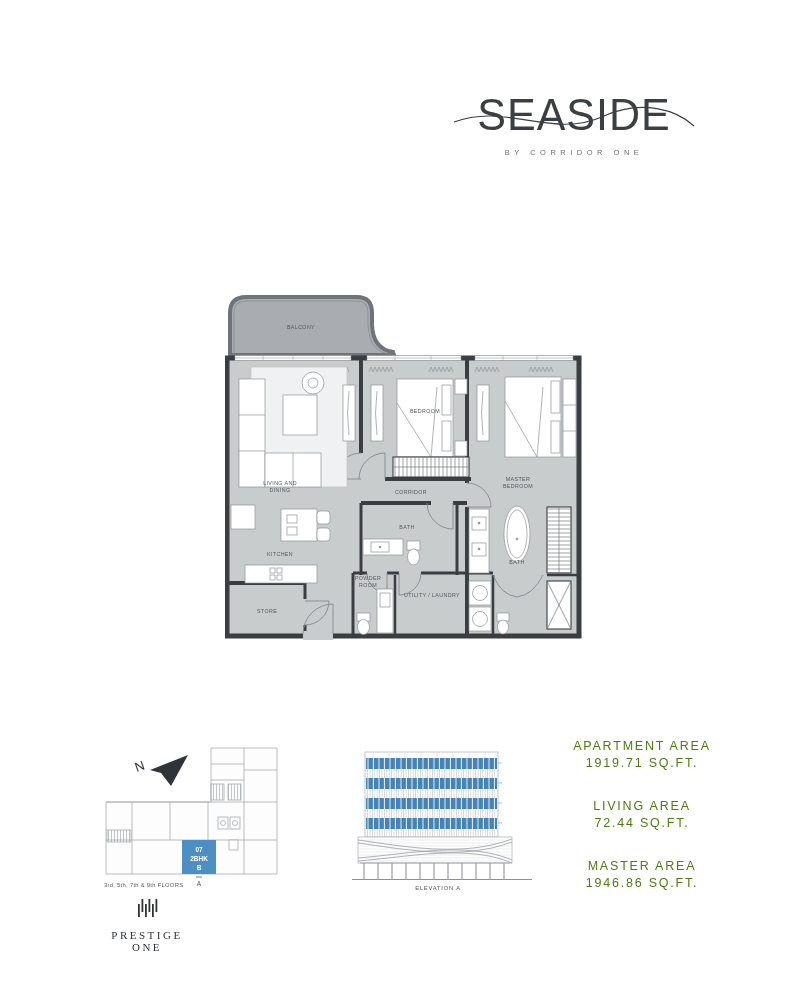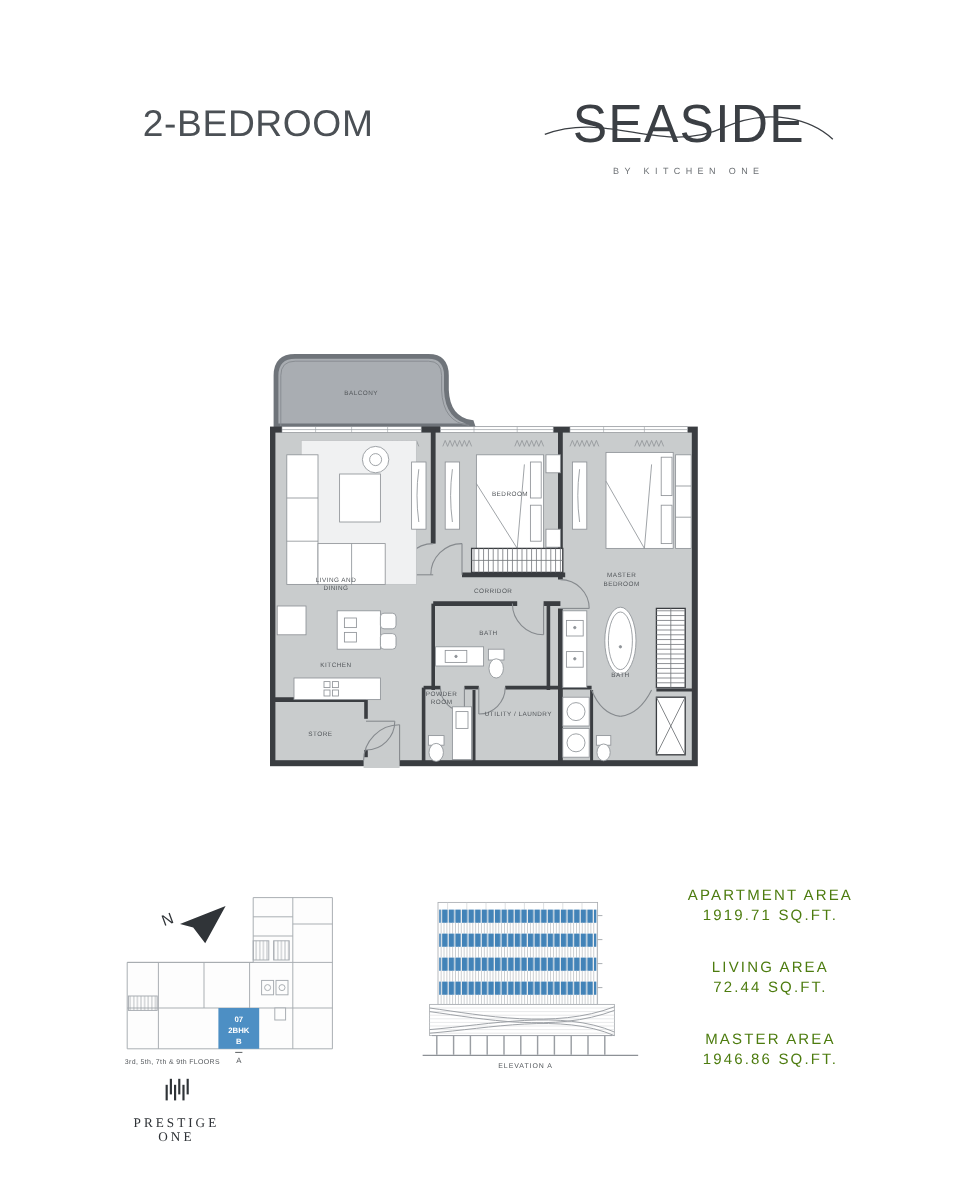--- a/index.html
+++ b/index.html
@@ -3,21 +3,21 @@
 <meta charset="utf-8">
 <style>
   html,body{margin:0;padding:0;background:#ffffff;}
   #page{position:relative;width:796px;height:1000px;background:#ffffff;overflow:hidden;
         font-family:"Liberation Sans", sans-serif;}
   .abs{position:absolute;}
   
   .title{left:119px;top:84px;font-size:31px;line-height:37px;letter-spacing:0.5px;
          color:#4b5055;font-weight:300;}
   
-  .brand{left:452px;top:80px;width:244px;text-align:center;color:#3b3f44;}
+  .brand{left:452px;top:90px;width:244px;text-align:center;color:#3b3f44;}
   .wordmark{position:relative;font-size:43px;font-weight:100;letter-spacing:1px;
             transform:scaleY(1.04);color:#3b3f44;}
   .swoosh{position:absolute;left:0;top:6px;width:244px;height:46px;pointer-events:none;}
   .tagline{margin-top:9px;font-size:7.5px;letter-spacing:4.5px;color:#6d7175;}
   
   .areas{left:552px;top:738px;width:180px;text-align:center;color:#4d7c0f;}
   .area-item{margin-bottom:26px;}
   .area-label,.area-value{font-size:12.5px;letter-spacing:1.8px;line-height:17px;}
   
   .footer-logo{left:95px;top:896px;width:104px;text-align:center;color:#2f3337;}
@@ -26,29 +26,28 @@
   svg text{font-family:"Liberation Sans", sans-serif;}
   .roomlabel{fill:#54585c;font-size:5.3px;font-weight:500;letter-spacing:0.4px;text-anchor:middle;}
   .smallcap{fill:#54585c;font-size:5.8px;letter-spacing:0.3px;}
 </style>
 </head>
 <body>
 
 <div id="page">
 
   <div class="abs title">
-    <div>2-BEDROOM</div>
   </div>
 
   <div class="abs brand">
     <div class="wordmark">SEASIDE</div>
     <svg class="swoosh" viewBox="0 0 244 46">
       <path d="M2,26 C55,6 100,44 152,20 C190,3 225,14 242,30" fill="none" stroke="#3b3f44" stroke-width="1.1"></path>
     </svg>
-    <div class="tagline">BY KITCHEN ONE</div>
+    <div class="tagline">BY CORRIDOR ONE</div>
   </div>
 
   <svg class="abs" style="left:225px;top:291px;" width="360" height="354" viewBox="0 0 360 354">
     <defs>
       <pattern id="keys" width="4" height="20" patternUnits="userSpaceOnUse">
         <line x1="2" y1="0" x2="2" y2="20" stroke="#76797d" stroke-width="0.7"></line>
       </pattern>
       <pattern id="hkeys" width="20" height="4" patternUnits="userSpaceOnUse">
         <line x1="0" y1="2" x2="20" y2="2" stroke="#76797d" stroke-width="0.7"></line>
       </pattern>

